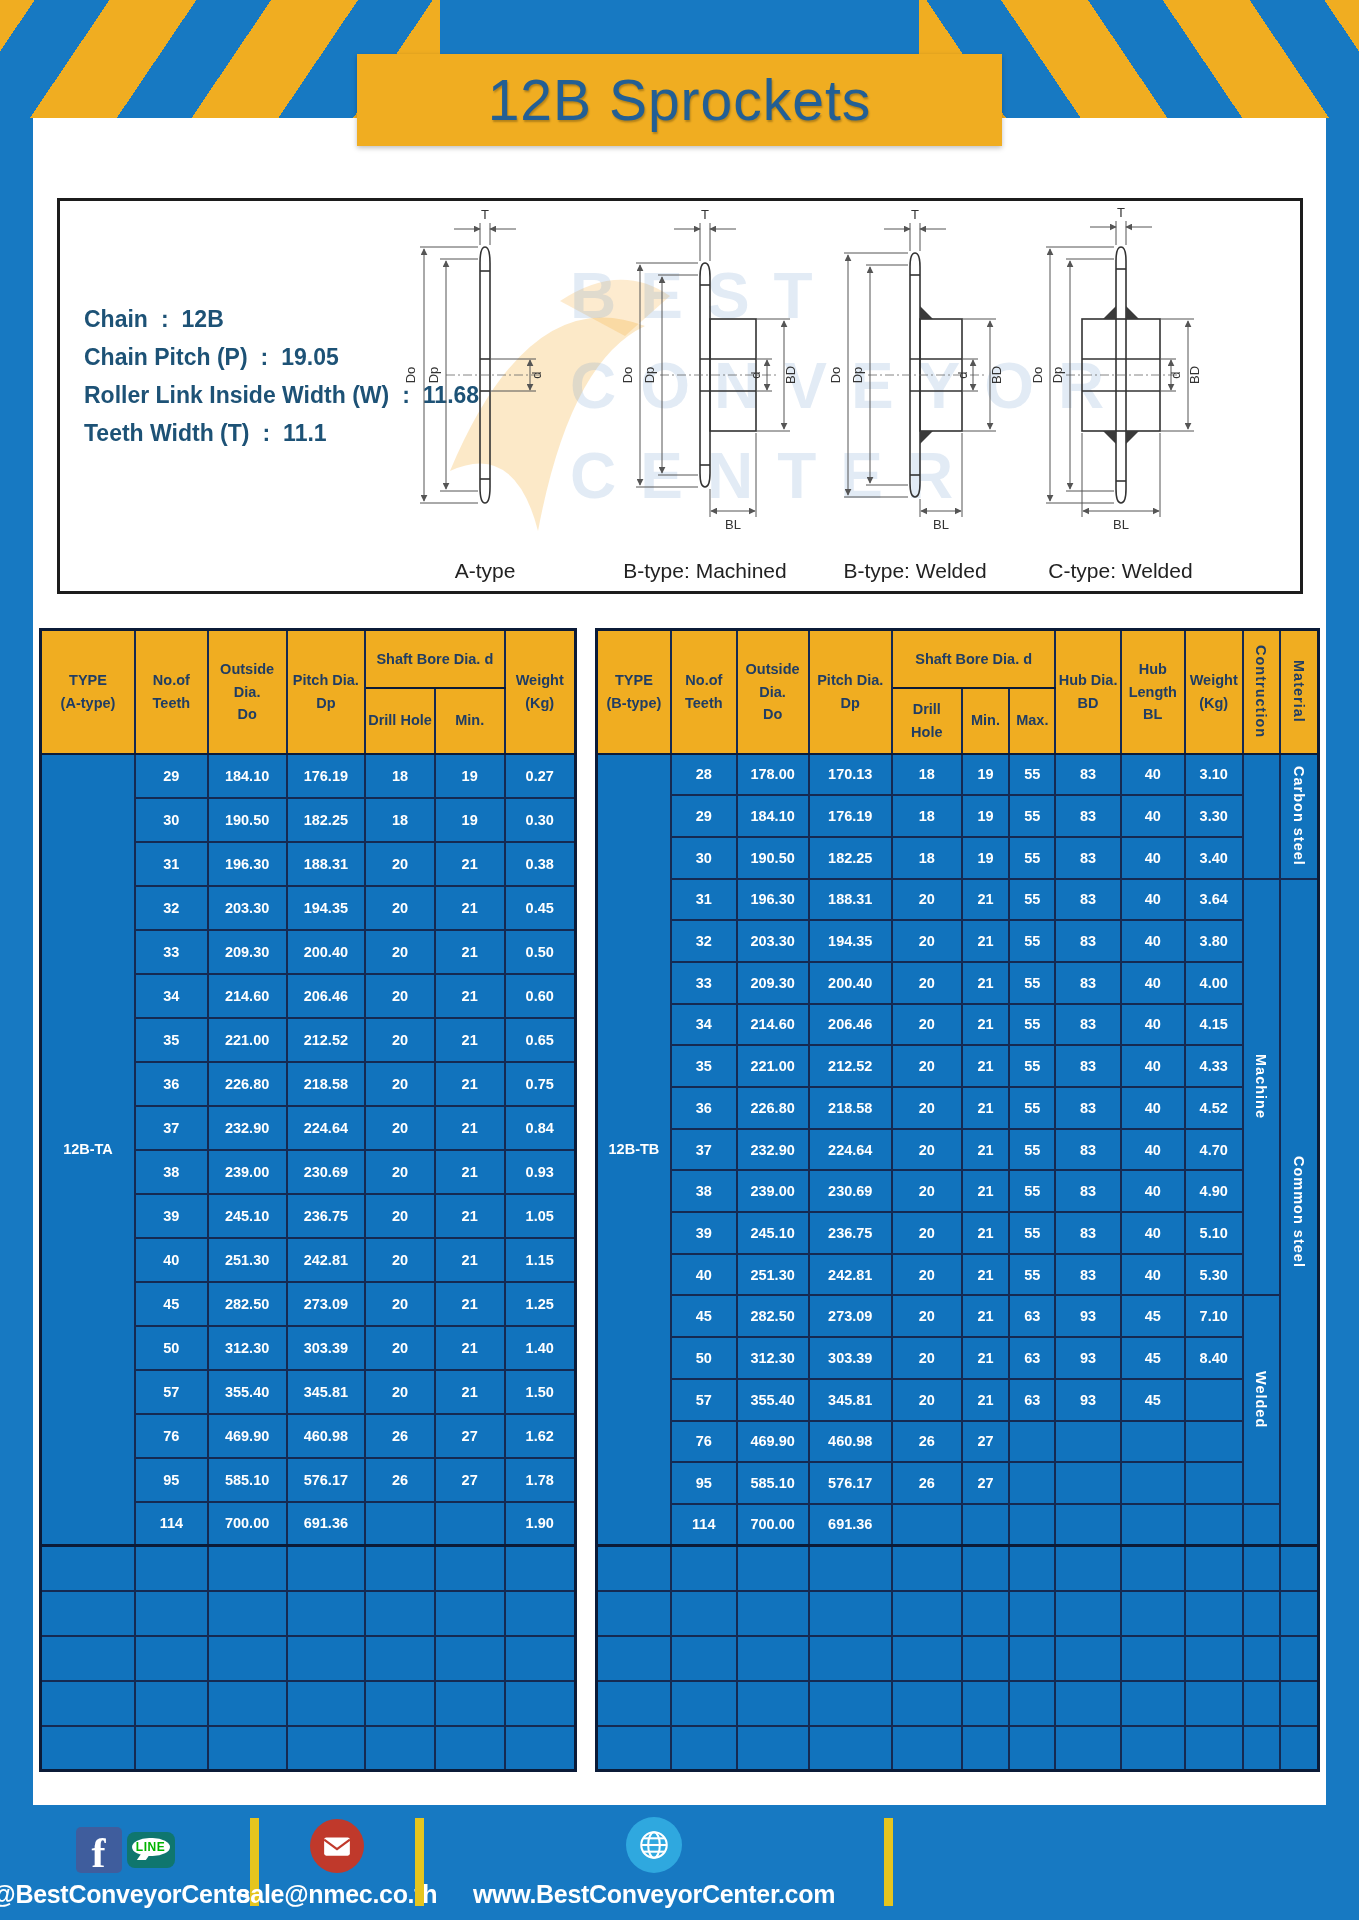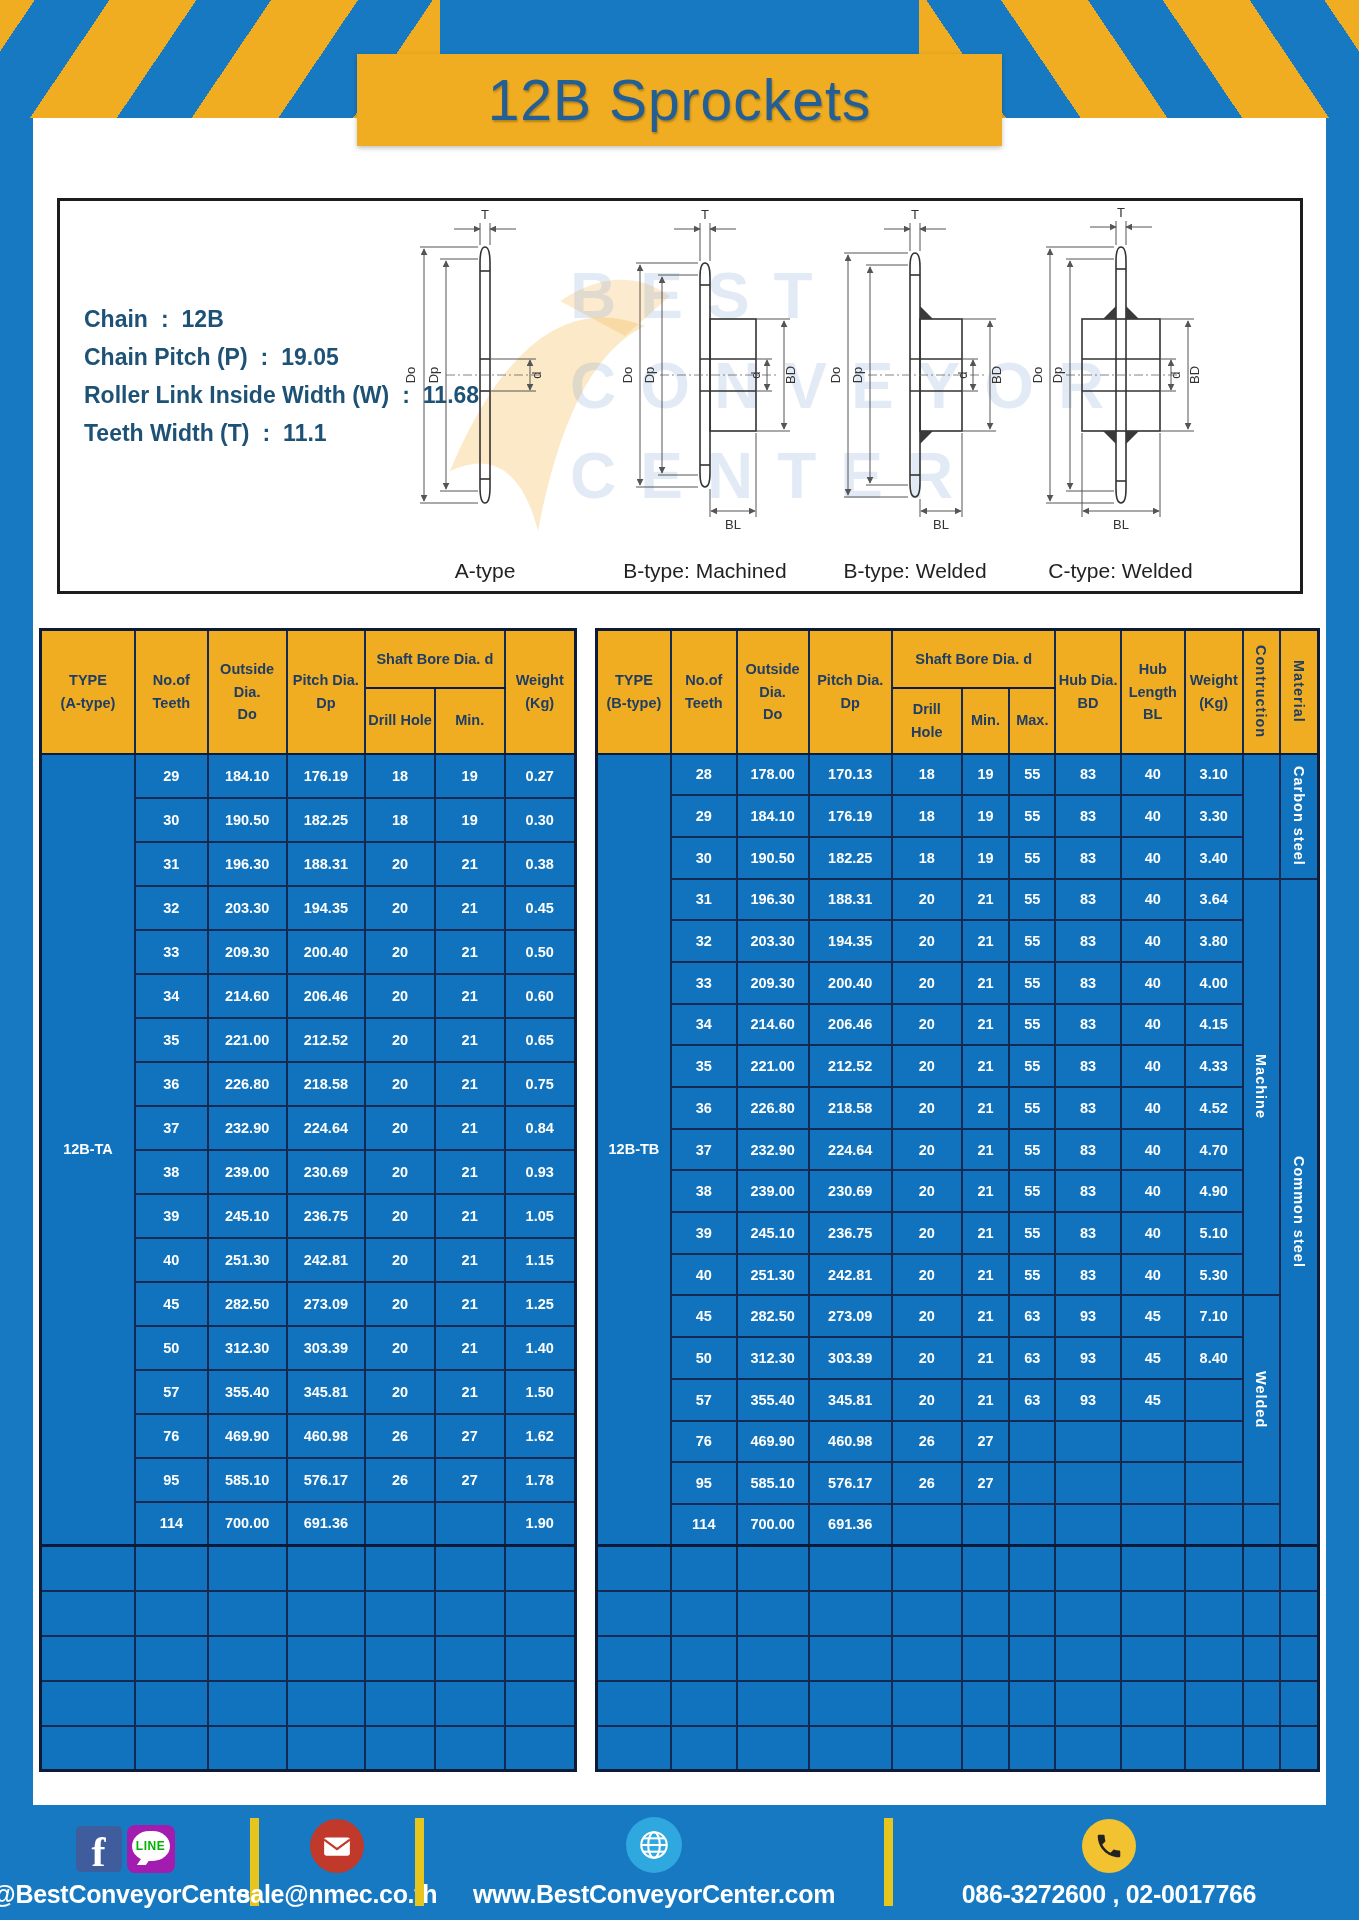--- a/index.html
+++ b/index.html
@@ -62,21 +62,21 @@
           display:flex;z-index:2}
   .fgroup{display:flex;flex-direction:column;align-items:center;justify-content:flex-end;
           gap:7px;padding-bottom:11px}
   .fg1{width:250px}.fg2{width:156px}.fg3{width:460px}.fg4{width:432px}
   .fdiv{width:9px;background:#e5c51e;margin:13px 0 14px}
   .flabel{font-size:25px;font-weight:bold;color:#fff;white-space:nowrap;letter-spacing:-.3px}
   .ficons{display:flex;gap:5px;align-items:center}
   .icon-fb{width:46px;height:46px;background:#3f5d9d;border-radius:5px;color:#fff;
            font-family:"Liberation Serif",serif;font-weight:bold;font-size:42px;
            display:flex;align-items:flex-end;justify-content:center;line-height:.92;overflow:hidden}
-  .icon-line{width:48px;height:48px;background:#a21caf;border-radius:8px;position:relative}
+  .icon-line{width:48px;height:36px;background:#0f766e;border-radius:8px;position:relative}
   .line-bubble{position:absolute;left:5px;right:5px;top:6px;bottom:12px;background:#fff;
            border-radius:50%/55%;display:flex;align-items:center;justify-content:center;
            color:#00b300;font-size:12px;font-weight:bold;letter-spacing:.5px}
   .line-bubble::after{content:"";position:absolute;left:8px;bottom:-4px;width:9px;height:9px;
            background:#fff;transform:skewX(-35deg)}
   .icon-round{border-radius:50%;display:flex;align-items:center;justify-content:center}
   .icon-mail{width:54px;height:54px;background:#c0392b}
   .icon-globe{width:56px;height:56px;background:#2fa8df}
   .icon-phone{width:54px;height:54px;background:#f2c230}
 </style>
@@ -871,21 +871,13 @@
         <circle cx="14" cy="14" r="10.5"></circle>
           <ellipse cx="14" cy="14" rx="4.8" ry="10.5"></ellipse>
         <line x1="3.5" y1="14" x2="24.5" y2="14"></line>
           <line x1="5.3" y1="8.5" x2="22.7" y2="8.5"></line>
           <line x1="5.3" y1="19.5" x2="22.7" y2="19.5"></line>
       </svg>
     </div>
     <div class="flabel">www.BestConveyorCenter.com</div>
   </div>
   <div class="fdiv"></div>
-  <div class="fgroup fg4">
-    <div class="icon-round icon-phone">
-      <svg width="30" height="30" viewBox="0 0 24 24">
-          <path fill="#222" d="M6.62 10.79c1.44 2.83 3.76 5.14 6.59 6.59l2.2-2.21c.27-.27.67-.36 1.02-.24 1.12.37 2.33.57 3.57.57.55 0 1 .45 1 1V20c0 .55-.45 1-1 1-9.39 0-17-7.61-17-17 0-.55.45-1 1-1h3.5c.55 0 1 .45 1 1 0 1.25.2 2.45.57 3.57.11.35.03.74-.25 1.02l-2.2 2.2z"></path>
-        </svg>
-    </div>
-    <div class="flabel">086-3272600 , 02-0017766</div>
-  </div>
 </div>
 
 </body></html>

